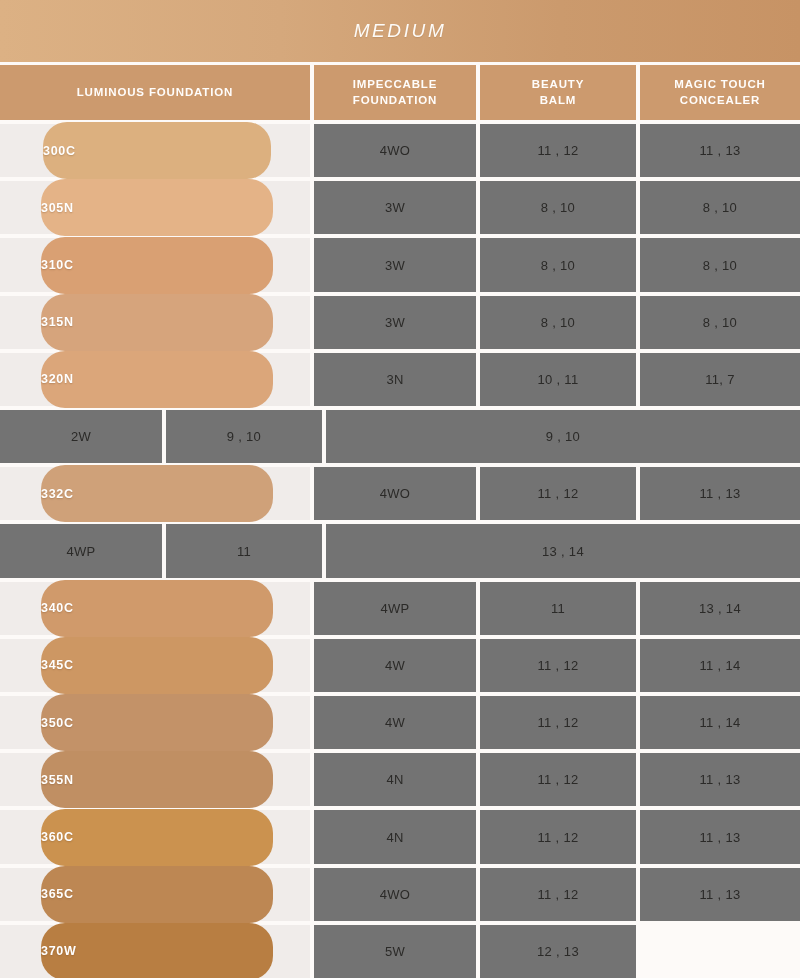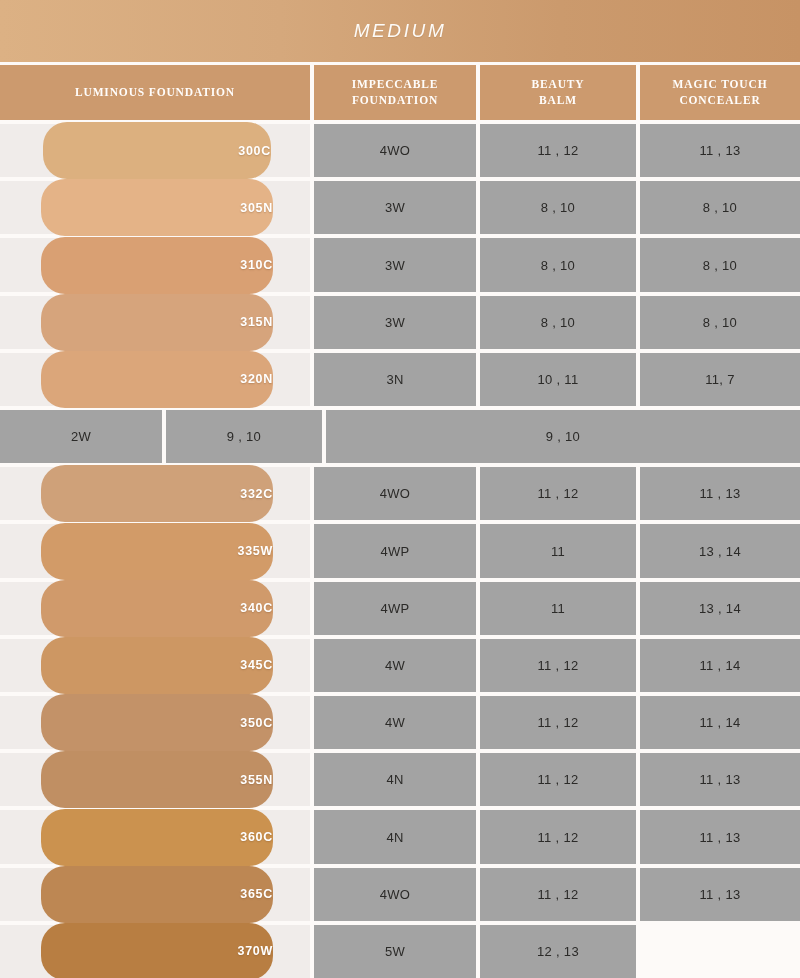--- a/index.html
+++ b/index.html
@@ -43,21 +43,20 @@
   }
 
   
   .head-row {
     height: 58px;
     flex: 0 0 58px;
     display: flex;
     gap: 4px;
     padding-top: 3px;
     box-sizing: border-box;
-    font-family: Liberation Serif, serif;
   }
   .head-cell {
     background: #cc9a6e;
     display: flex;
     align-items: center;
     justify-content: center;
     text-align: center;
     color: #fffdfb;
     font-size: 11.5px;
     font-weight: 700;
@@ -77,42 +76,42 @@
   }
   .row {
     flex: 1 1 0;
     display: flex;
     gap: 4px;
     padding-top: 4px;
     box-sizing: border-box;
     min-height: 0;
   }
   .cell {
-    background: #a3a3a3;
+    background: #737373;
     display: flex;
     align-items: center;
     justify-content: center;
     font-size: 13px;
     color: #2b2a28;
     letter-spacing: .3px;
     min-height: 0;
   }
   .cell.c0 { flex: 0 0 310px; background: #f0ecea; }
   .cell.c1 { flex: 0 0 162px; }
   .cell.c2 { flex: 0 0 156px; }
   .cell.c3 { flex: 1 1 auto; }
 
   
   .pill {
     width: 232px;
     height: 57px;
     border-radius: 24px;
     display: flex;
     align-items: center;
-    justify-content: flex-end;
+    justify-content: flex-start;
     margin-left: 0;
     transform: translateX(2px);
   }
   .pill-label {
     font-size: 12.5px;
     font-weight: 700;
     color: #ffffff;
     letter-spacing: .7px;
     text-shadow: 0 1px 1.5px rgba(110,70,35,.30);
   }
@@ -243,25 +242,20 @@
           <span>4WO</span>
         </div>
         <div class="cell c2">
           <span>11 , 12</span>
         </div>
         <div class="cell c3">
           <span>11 , 13</span>
         </div>
       </div>
       <div class="row">
-        <div class="cell c0">
-          <div class="pill" style="background: rgb(210, 155, 104);">
-            <span class="pill-label">335W</span>
-          </div>
-        </div>
         <div class="cell c1">
           <span>4WP</span>
         </div>
         <div class="cell c2">
           <span>11</span>
         </div>
         <div class="cell c3">
           <span>13 , 14</span>
         </div>
       </div>

